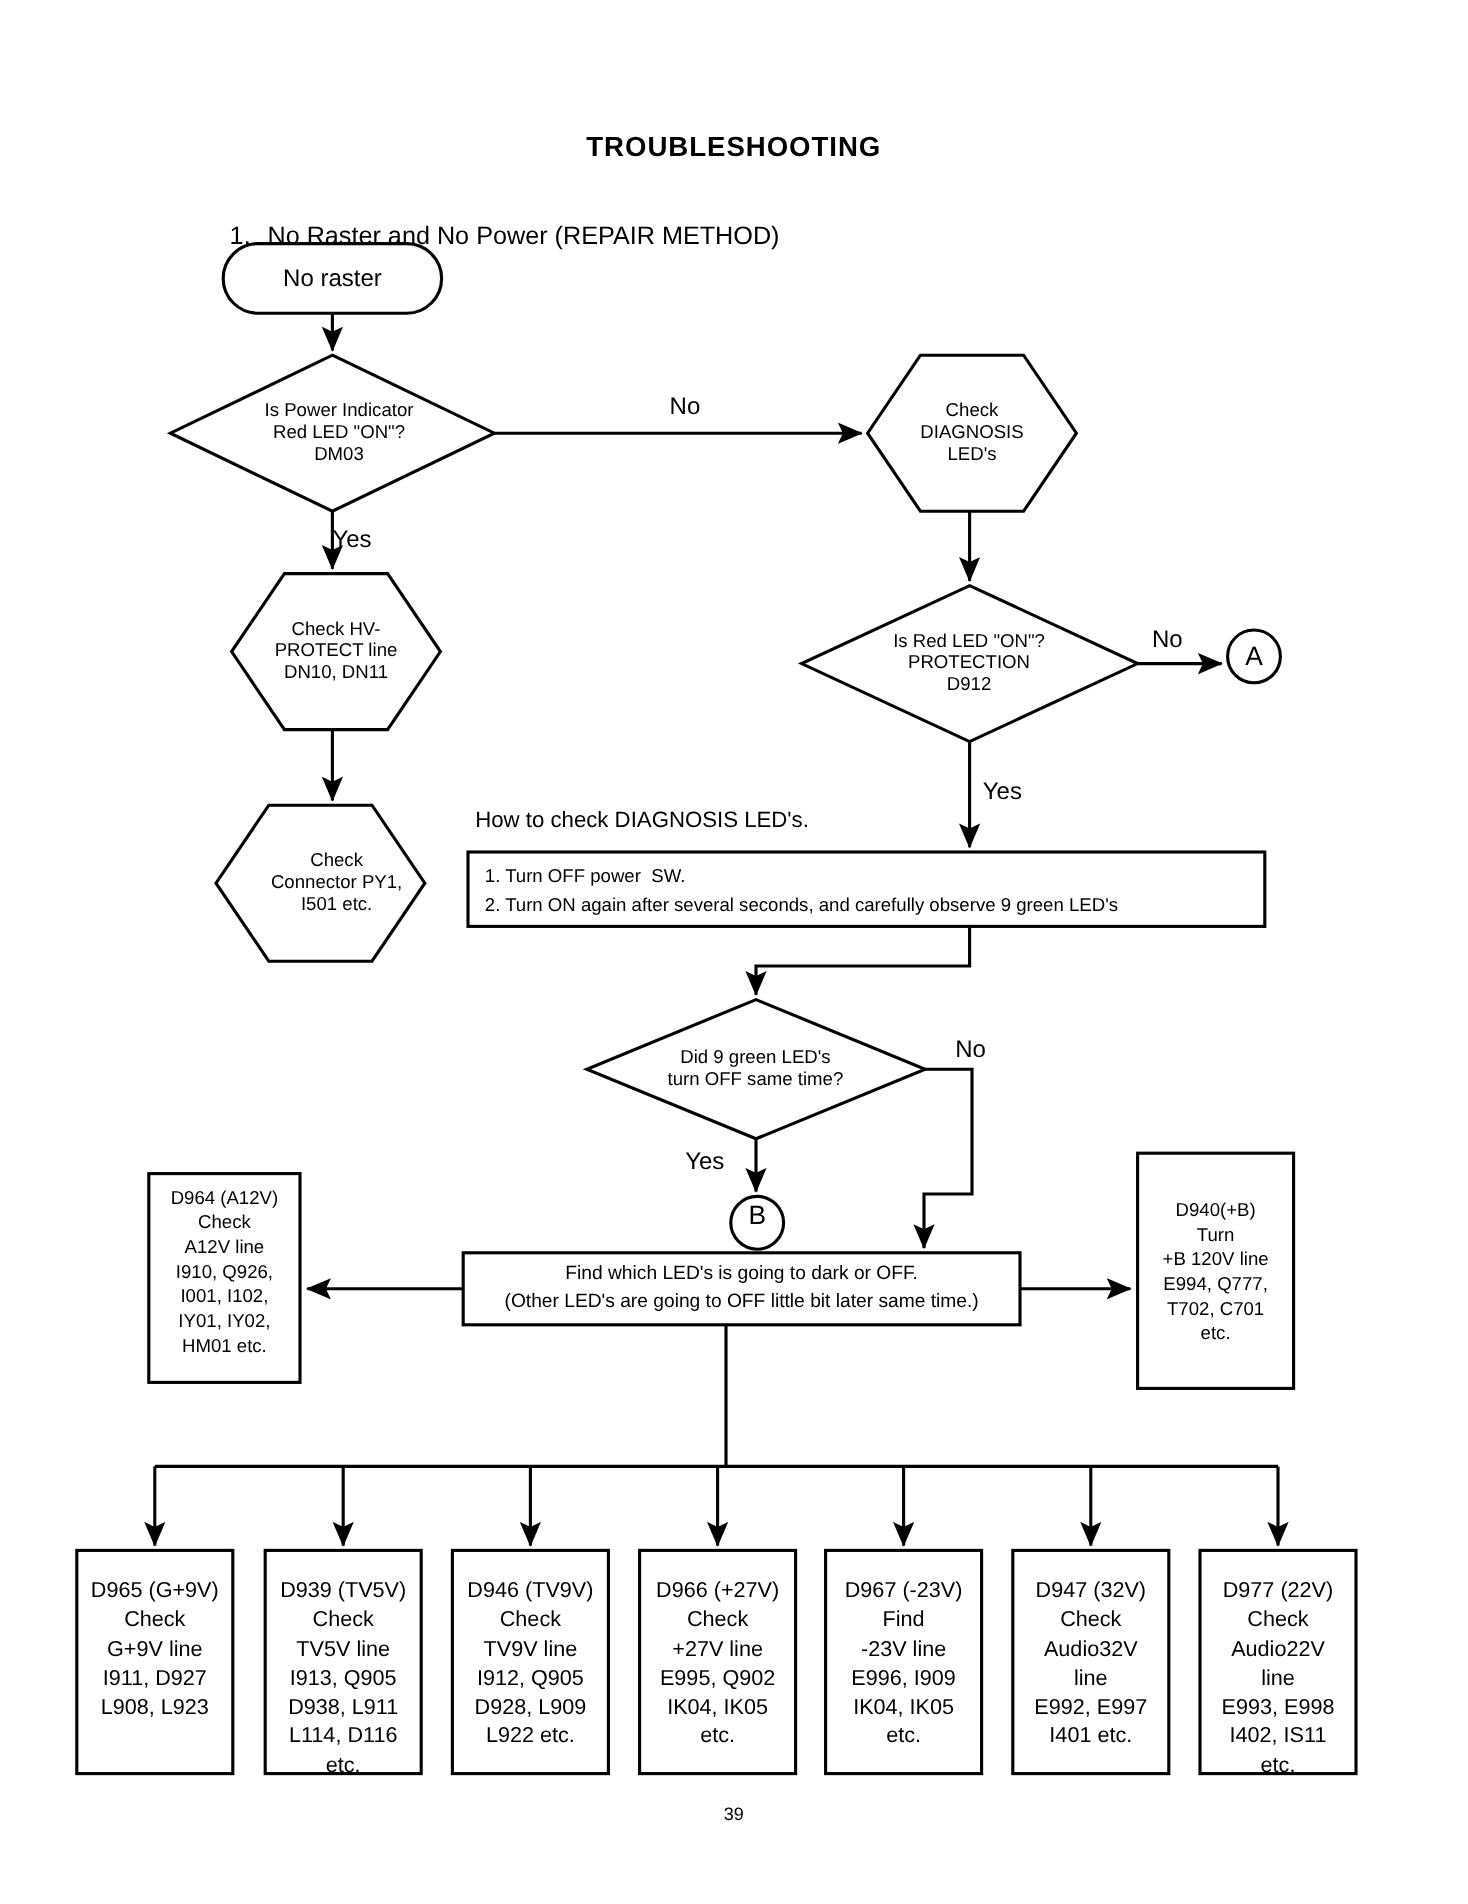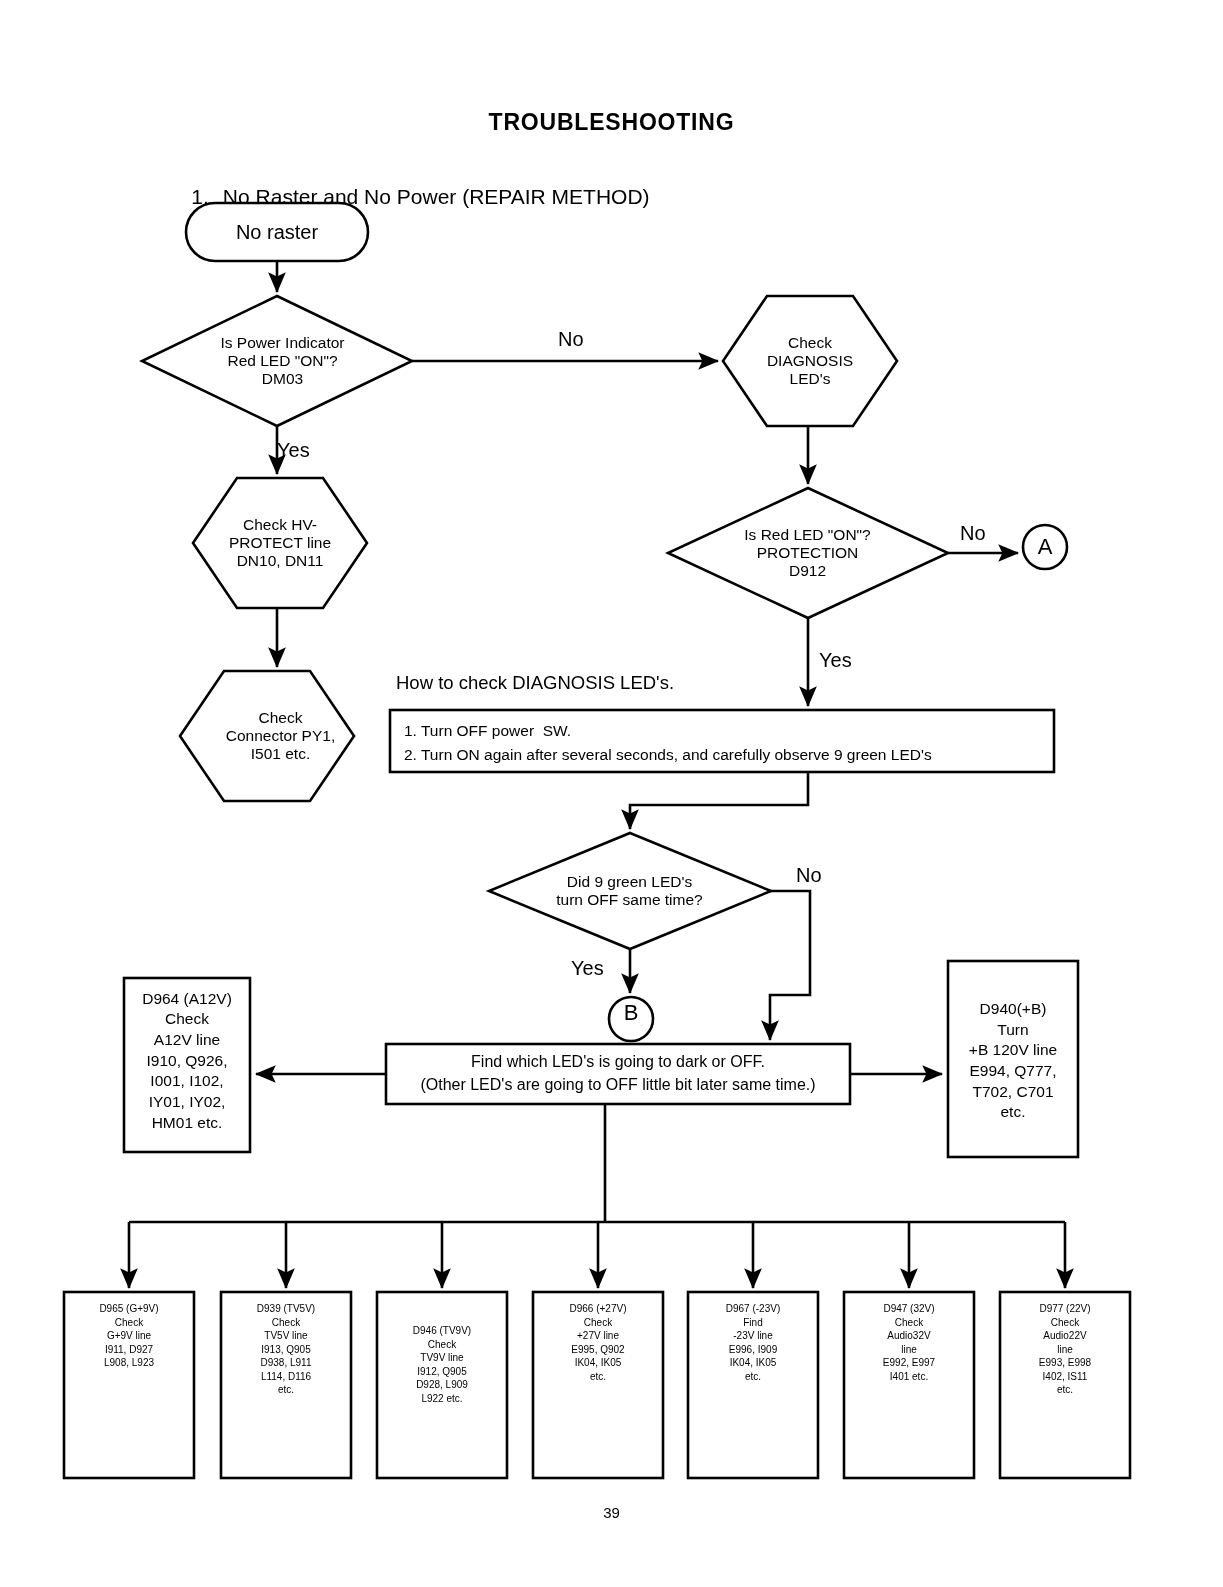--- a/index.html
+++ b/index.html
@@ -125,24 +125,24 @@
     font-size: 16px;
     line-height: 1.42;
     text-align: center;
   }
   .bottom-box-text {
     position: absolute;
     display: flex;
     flex-direction: column;
     align-items: center;
     justify-content: flex-start;
-    padding-top: 10px;
+    padding-top: 21px;
     text-align: center;
     white-space: pre-line;
-    font-size: 10px;
+    font-size: 18px;
     line-height: 1.35;
     box-sizing: border-box;
     pointer-events: none;
   }
 
   
   .conn-letter {
     position: absolute;
     width: 42px;
     text-align: center;
@@ -339,21 +339,21 @@
 G+9V line
 I911, D927
 L908, L923</div>
   <div class="bottom-box-text" style="left:221px; top:1292px; width:130px; height:186px;">D939 (TV5V)
 Check
 TV5V line
 I913, Q905
 D938, L911
 L114, D116
 etc.</div>
-  <div class="bottom-box-text" style="left:377px; top:1292px; width:130px; height:139px;margin-top:22px;">D946 (TV9V)
+  <div class="bottom-box-text" style="left:377px; top:1292px; width:130px; height:139px;">D946 (TV9V)
 Check
 TV9V line
 I912, Q905
 D928, L909
 L922 etc.</div>
   <div class="bottom-box-text" style="left:533px; top:1292px; width:130px; height:186px;">D966 (+27V)
 Check
 +27V line
 E995, Q902
 IK04, IK05

